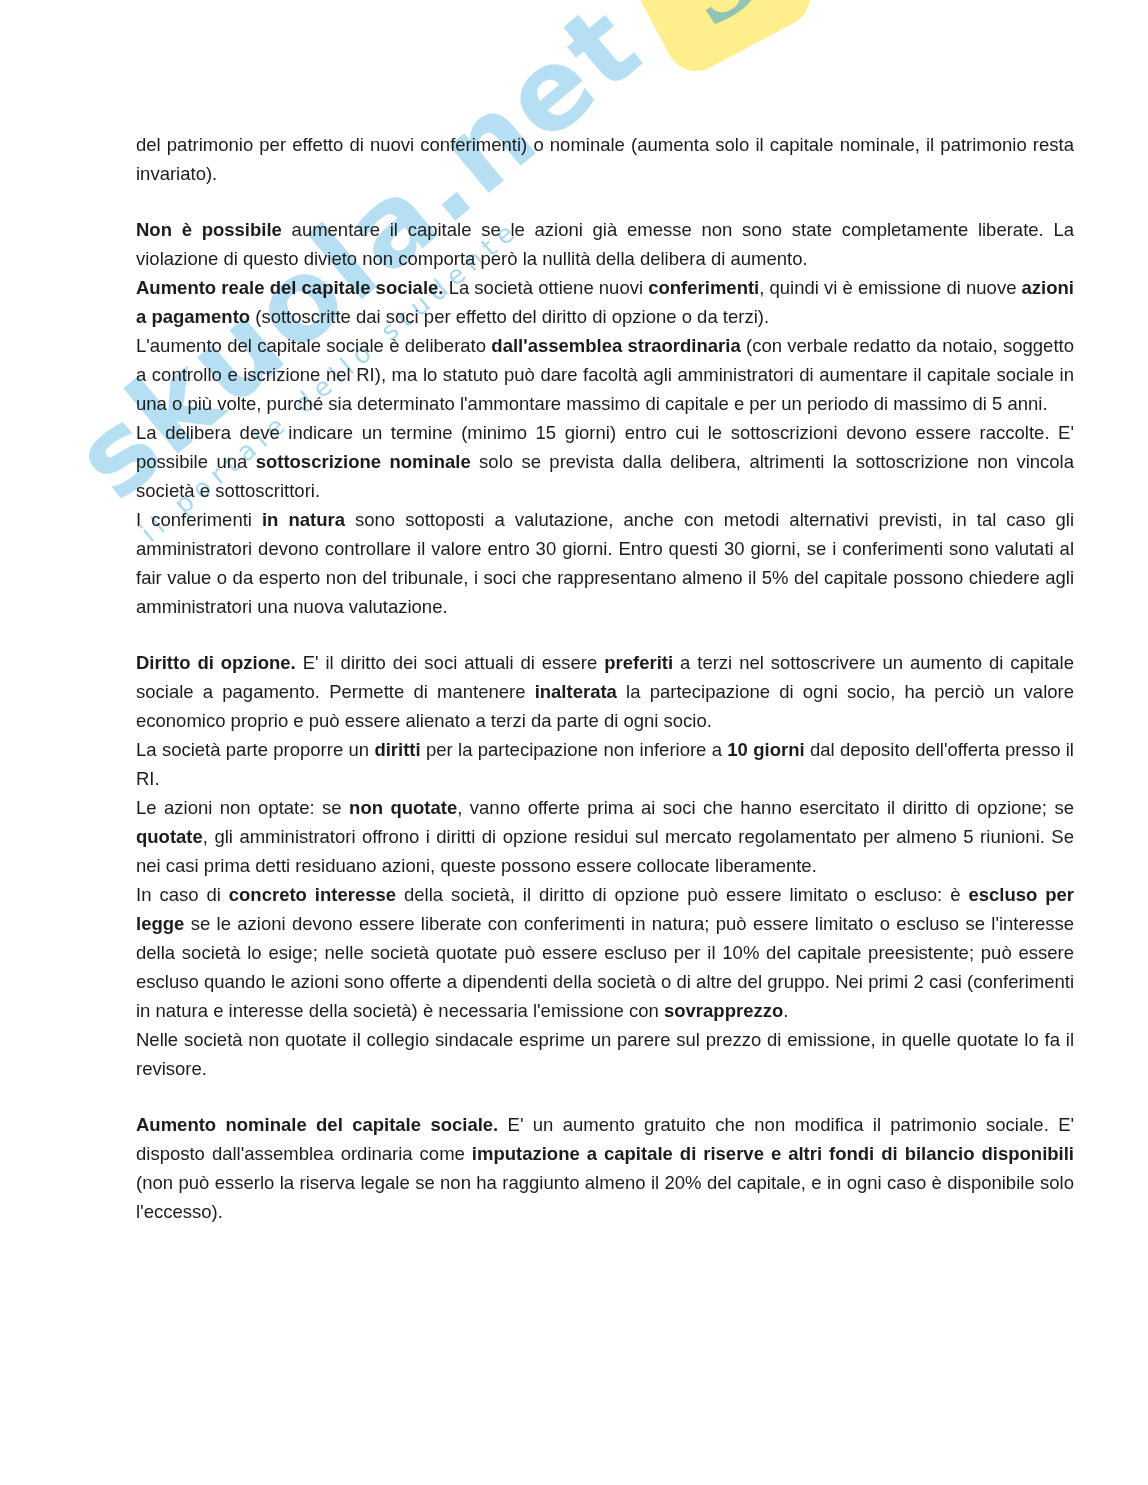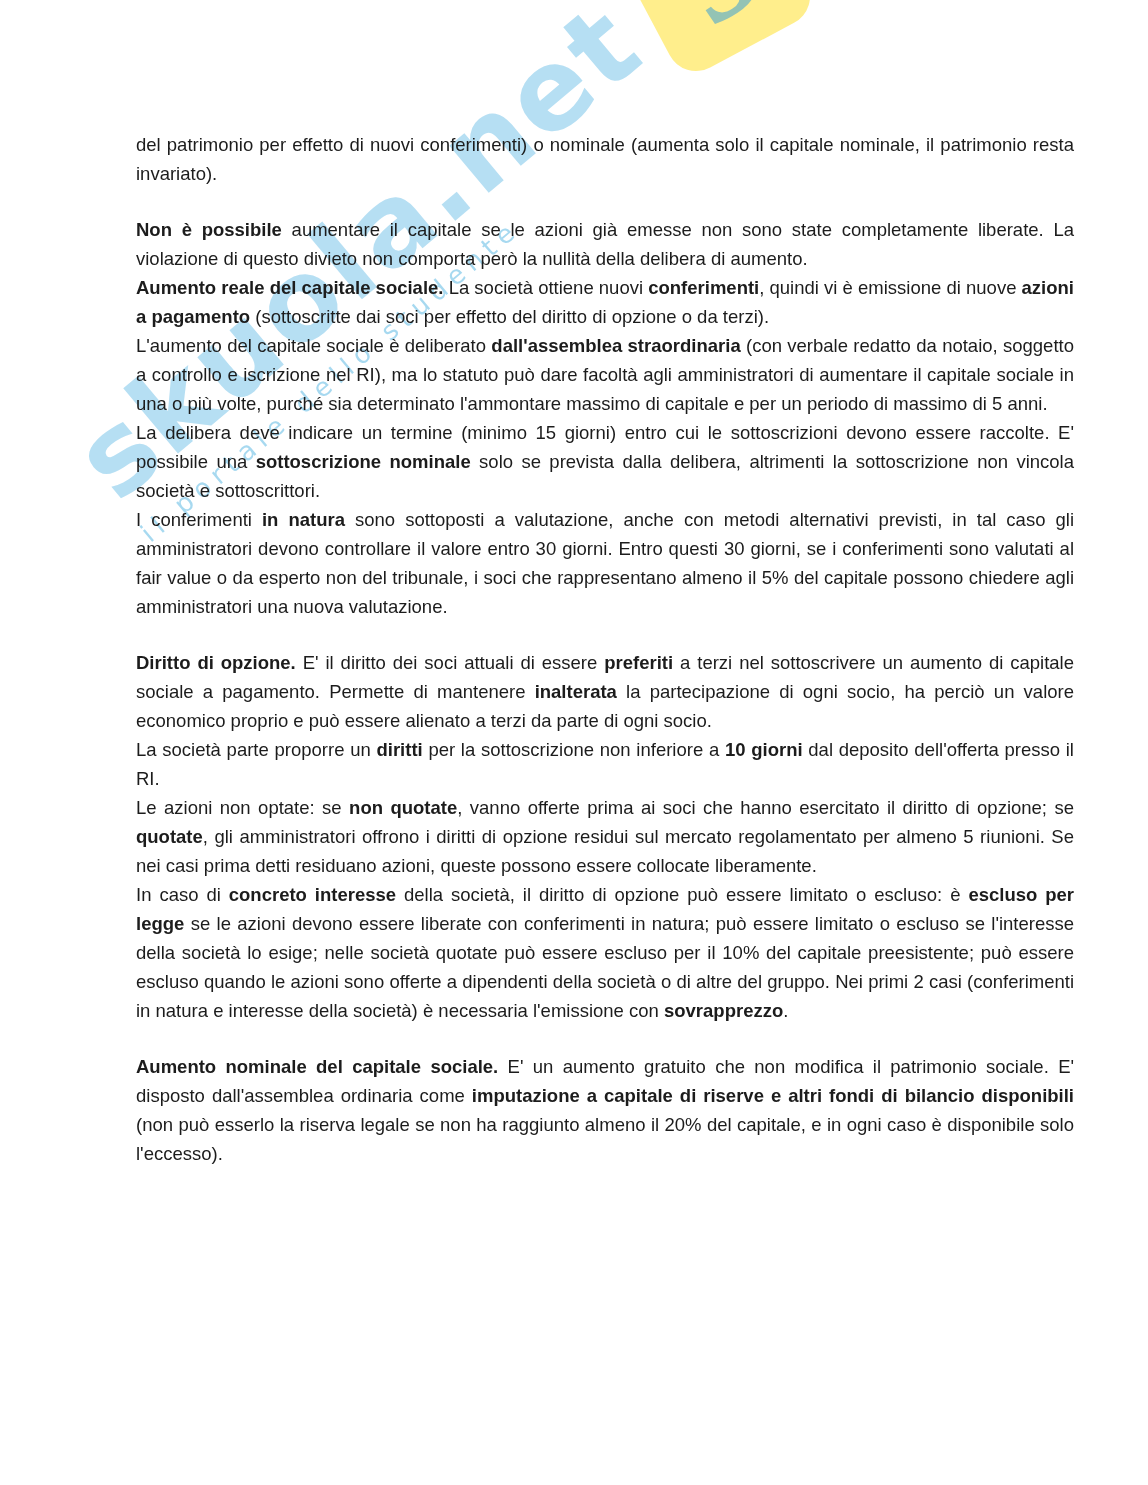--- a/index.html
+++ b/index.html
@@ -116,22 +116,23 @@
       </div>
       <div class="block">
         <p><span class="b">Non è possibile</span><span> aumentare il capitale se le azioni già emesse non sono state completamente liberate. La violazione di questo divieto non comporta però la nullità della delibera di aumento.</span></p>
         <p><span class="b">Aumento reale del capitale sociale.</span><span> La società ottiene nuovi </span><span class="b">conferimenti</span><span>, quindi vi è emissione di nuove </span><span class="b">azioni a pagamento</span><span> (sottoscritte dai soci per effetto del diritto di opzione o da terzi).</span></p>
         <p><span>L'aumento del capitale sociale è deliberato </span><span class="b">dall'assemblea straordinaria</span><span> (con verbale redatto da notaio, soggetto a controllo e iscrizione nel RI), ma lo statuto può dare facoltà agli amministratori di aumentare il capitale sociale in una o più volte, purché sia determinato l'ammontare massimo di capitale e per un periodo di massimo di 5 anni.</span></p>
         <p><span>La delibera deve indicare un termine (minimo 15 giorni) entro cui le sottoscrizioni devono essere raccolte. E' possibile una </span><span class="b">sottoscrizione nominale</span><span> solo se prevista dalla delibera, altrimenti la sottoscrizione non vincola società e sottoscrittori.</span></p>
         <p><span>I conferimenti </span><span class="b">in natura</span><span> sono sottoposti a valutazione, anche con metodi alternativi previsti, in tal caso gli amministratori devono controllare il valore entro 30 giorni. Entro questi 30 giorni, se i conferimenti sono valutati al fair value o da esperto non del tribunale, i soci che rappresentano almeno il 5% del capitale possono chiedere agli amministratori una nuova valutazione.</span></p>
       </div>
       <div class="block">
         <p><span class="b">Diritto di opzione.</span><span> E' il diritto dei soci attuali di essere </span><span class="b">preferiti</span><span> a terzi nel sottoscrivere un aumento di capitale sociale a pagamento. Permette di mantenere </span><span class="b">inalterata</span><span> la partecipazione di ogni socio, ha perciò un valore economico proprio e può essere alienato a terzi da parte di ogni socio.</span></p>
-        <p><span>La società parte proporre un </span><span class="b">diritti</span><span> per la sottoscrizione non inferiore a </span><span class="b">10 giorni</span><span> dal deposito dell'offerta presso il RI.</span></p>
+        <p><span>La società parte proporre un </span><span class="b">diritti</span><span> per la partecipazione non inferiore a </span><span class="b">10 giorni</span><span> dal deposito dell'offerta presso il RI.</span></p>
         <p><span>Le azioni non optate: se </span><span class="b">non quotate</span><span>, vanno offerte prima ai soci che hanno esercitato il diritto di opzione; se </span><span class="b">quotate</span><span>, gli amministratori offrono i diritti di opzione residui sul mercato regolamentato per almeno 5 riunioni. Se nei casi prima detti residuano azioni, queste possono essere collocate liberamente.</span></p>
         <p><span>In caso di </span><span class="b">concreto interesse</span><span> della società, il diritto di opzione può essere limitato o escluso: è </span><span class="b">escluso per legge</span><span> se le azioni devono essere liberate con conferimenti in natura; può essere limitato o escluso se l'interesse della società lo esige; nelle società quotate può essere escluso per il 10% del capitale preesistente; può essere escluso quando le azioni sono offerte a dipendenti della società o di altre del gruppo. Nei primi 2 casi (conferimenti in natura e interesse della società) è necessaria l'emissione con </span><span class="b">sovrapprezzo</span><span>.</span></p>
+        <p><span>Nelle società non quotate il collegio sindacale esprime un parere sul prezzo di emissione, in quelle quotate lo fa il revisore.</span></p>
       </div>
       <div class="block">
         <p><span class="b">Aumento nominale del capitale sociale.</span><span> E' un aumento gratuito che non modifica il patrimonio sociale. E' disposto dall'assemblea ordinaria come </span><span class="b">imputazione a capitale di riserve e altri fondi di bilancio disponibili</span><span> (non può esserlo la riserva legale se non ha raggiunto almeno il 20% del capitale, e in ogni caso è disponibile solo l'eccesso).</span></p>
       </div>
     </div>
 
 </div>
 
 </body></html>

